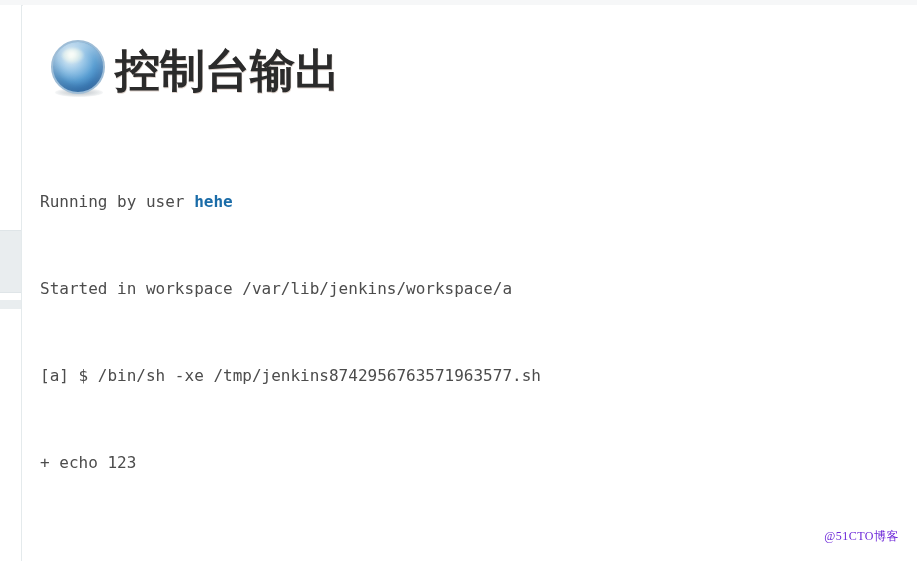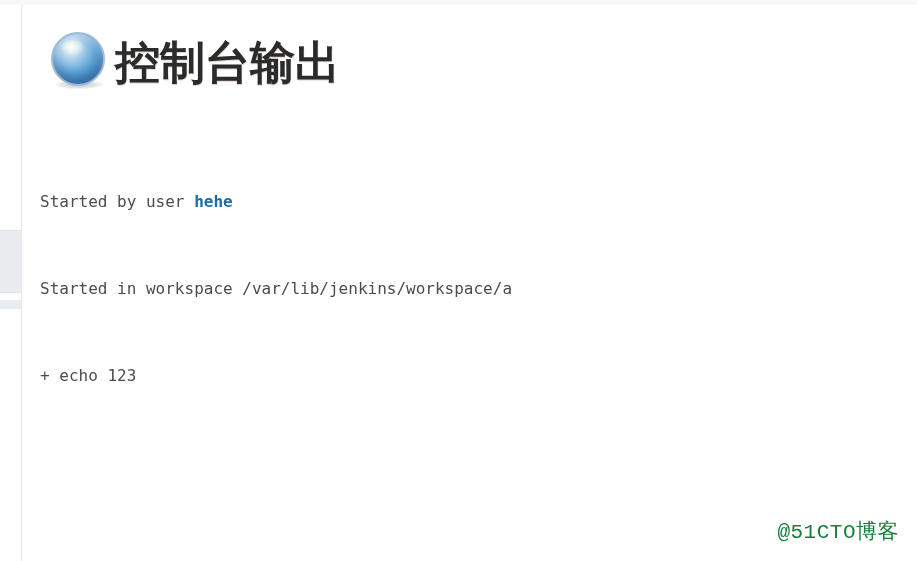--- a/index.html
+++ b/index.html
@@ -59,21 +59,21 @@
     left: 23px; top: 5px;
     width: 894px;
     height: 556px;
     background: #ffffff;
   }
 
   
   .page-header {
     position: absolute;
     left: 26px;
-    top: 26px;
+    top: 34px;
     display: flex;
     align-items: center;
   }
   .sphere-icon {
     width: 62px;
     height: 62px;
     position: relative;
     flex: 0 0 auto;
     margin-right: 4px;
   }
@@ -150,23 +150,23 @@
     font-weight: bold;
     text-decoration: none;
     margin-top: 47px;
   }
 
   
   .watermark {
     position: absolute;
     right: 18px;
     bottom: 16px;
-    font-family: Liberation Mono, monospace;
-    font-size: 21px;
-    color: #15803d;
+    font-family: Liberation Serif, serif;
+    font-size: 12px;
+    color: #6d28d9;
     letter-spacing: 0.5px;
     white-space: nowrap;
   }
 </style>
 </head>
 <body>
 
 <div class="top-strip"></div>
 
 <div class="left-rail">
@@ -179,22 +179,23 @@
   <div class="page-header">
     <span class="sphere-icon">
       <span class="shadow"></span>
       <span class="ball"></span>
       <span class="gloss"></span>
     </span>
     <span class="page-title">控制台输出</span>
   </div>
 
   <div class="console">
-    <div class="line"><span>Started by user </span><a class="user-link" href="#">hehe</a></div>
+    <div class="line"><span>Running by user </span><a class="user-link" href="#">hehe</a></div>
     <div class="line">Started in workspace /var/lib/jenkins/workspace/a</div>
+    <div class="line">[a] $ /bin/sh -xe /tmp/jenkins8742956763571963577.sh</div>
     <div class="line">+ echo 123</div>
     
     
     
     
     
     
   </div>
 
   <div class="watermark">@51CTO博客</div>

